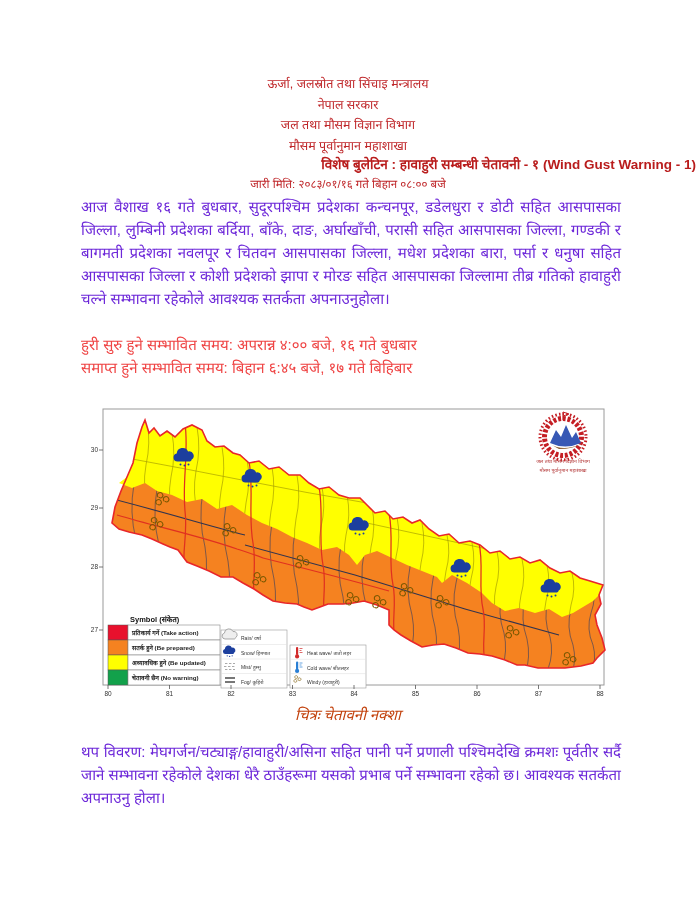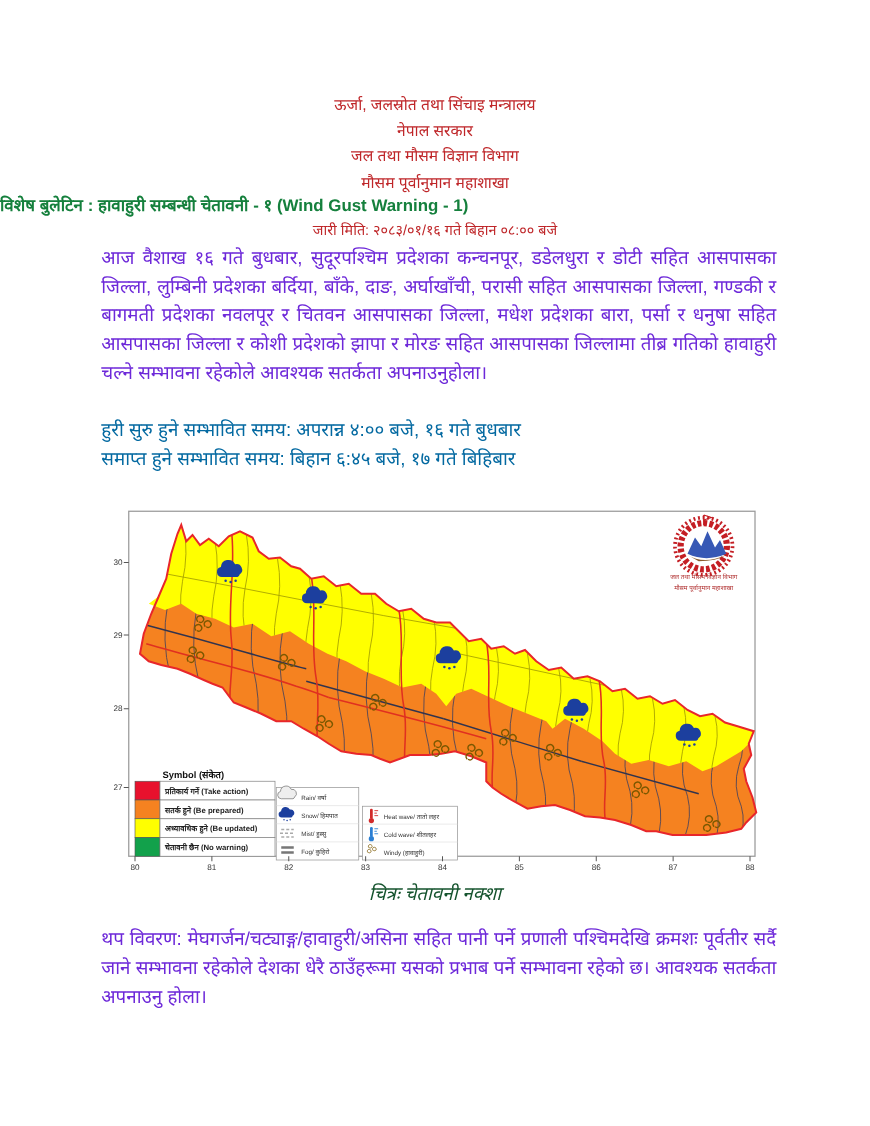--- a/index.html
+++ b/index.html
@@ -7,38 +7,38 @@
     width:696px;height:901px;position:relative;overflow:hidden;
     font-family:"Liberation Sans","DejaVu Sans",sans-serif;color:#111;
   }
   .abs{position:absolute;}
   
   .header-block{
     left:0;top:74px;width:696px;text-align:center;
     color:#bf2629;font-size:12.5px;line-height:20.5px;
   }
   .bulletin-title{
-    left:0;top:155px;width:696px;text-align:left;
-    color:#15803d;font-size:13.5px;font-weight:bold;
+    left:0;top:155px;width:696px;text-align:right;
+    color:#b91c1c;font-size:13.5px;font-weight:bold;
   }
   .issued-line{
     left:0;top:176px;width:696px;text-align:center;
     color:#bf2629;font-size:11.5px;
   }
   
   .para{
     left:81px;width:540px;font-size:15px;line-height:23px;color:#6d28d9;
     text-align:justify;
   }
   .para1{top:195px;}
-  .timing{left:81px;width:540px;top:333px;font-size:15px;line-height:23px;color:#0369a1;}
+  .timing{left:81px;width:540px;top:333px;font-size:15px;line-height:23px;color:#ef4444;}
   .figure-caption{
     left:0;top:704px;width:696px;text-align:center;
     font-family:"Liberation Serif","DejaVu Serif",serif;font-style:italic;
-    font-size:15px;color:#14532d;
+    font-size:15px;color:#c2410c;
   }
   .footer-para{top:740px;}
   
   .map-wrap{left:88px;top:403px;width:525px;height:297px;}
   svg text{font-family:"Liberation Sans","DejaVu Sans",sans-serif;}
 </style>
 </head>
 <body>
 
 <div class="abs header-block">

